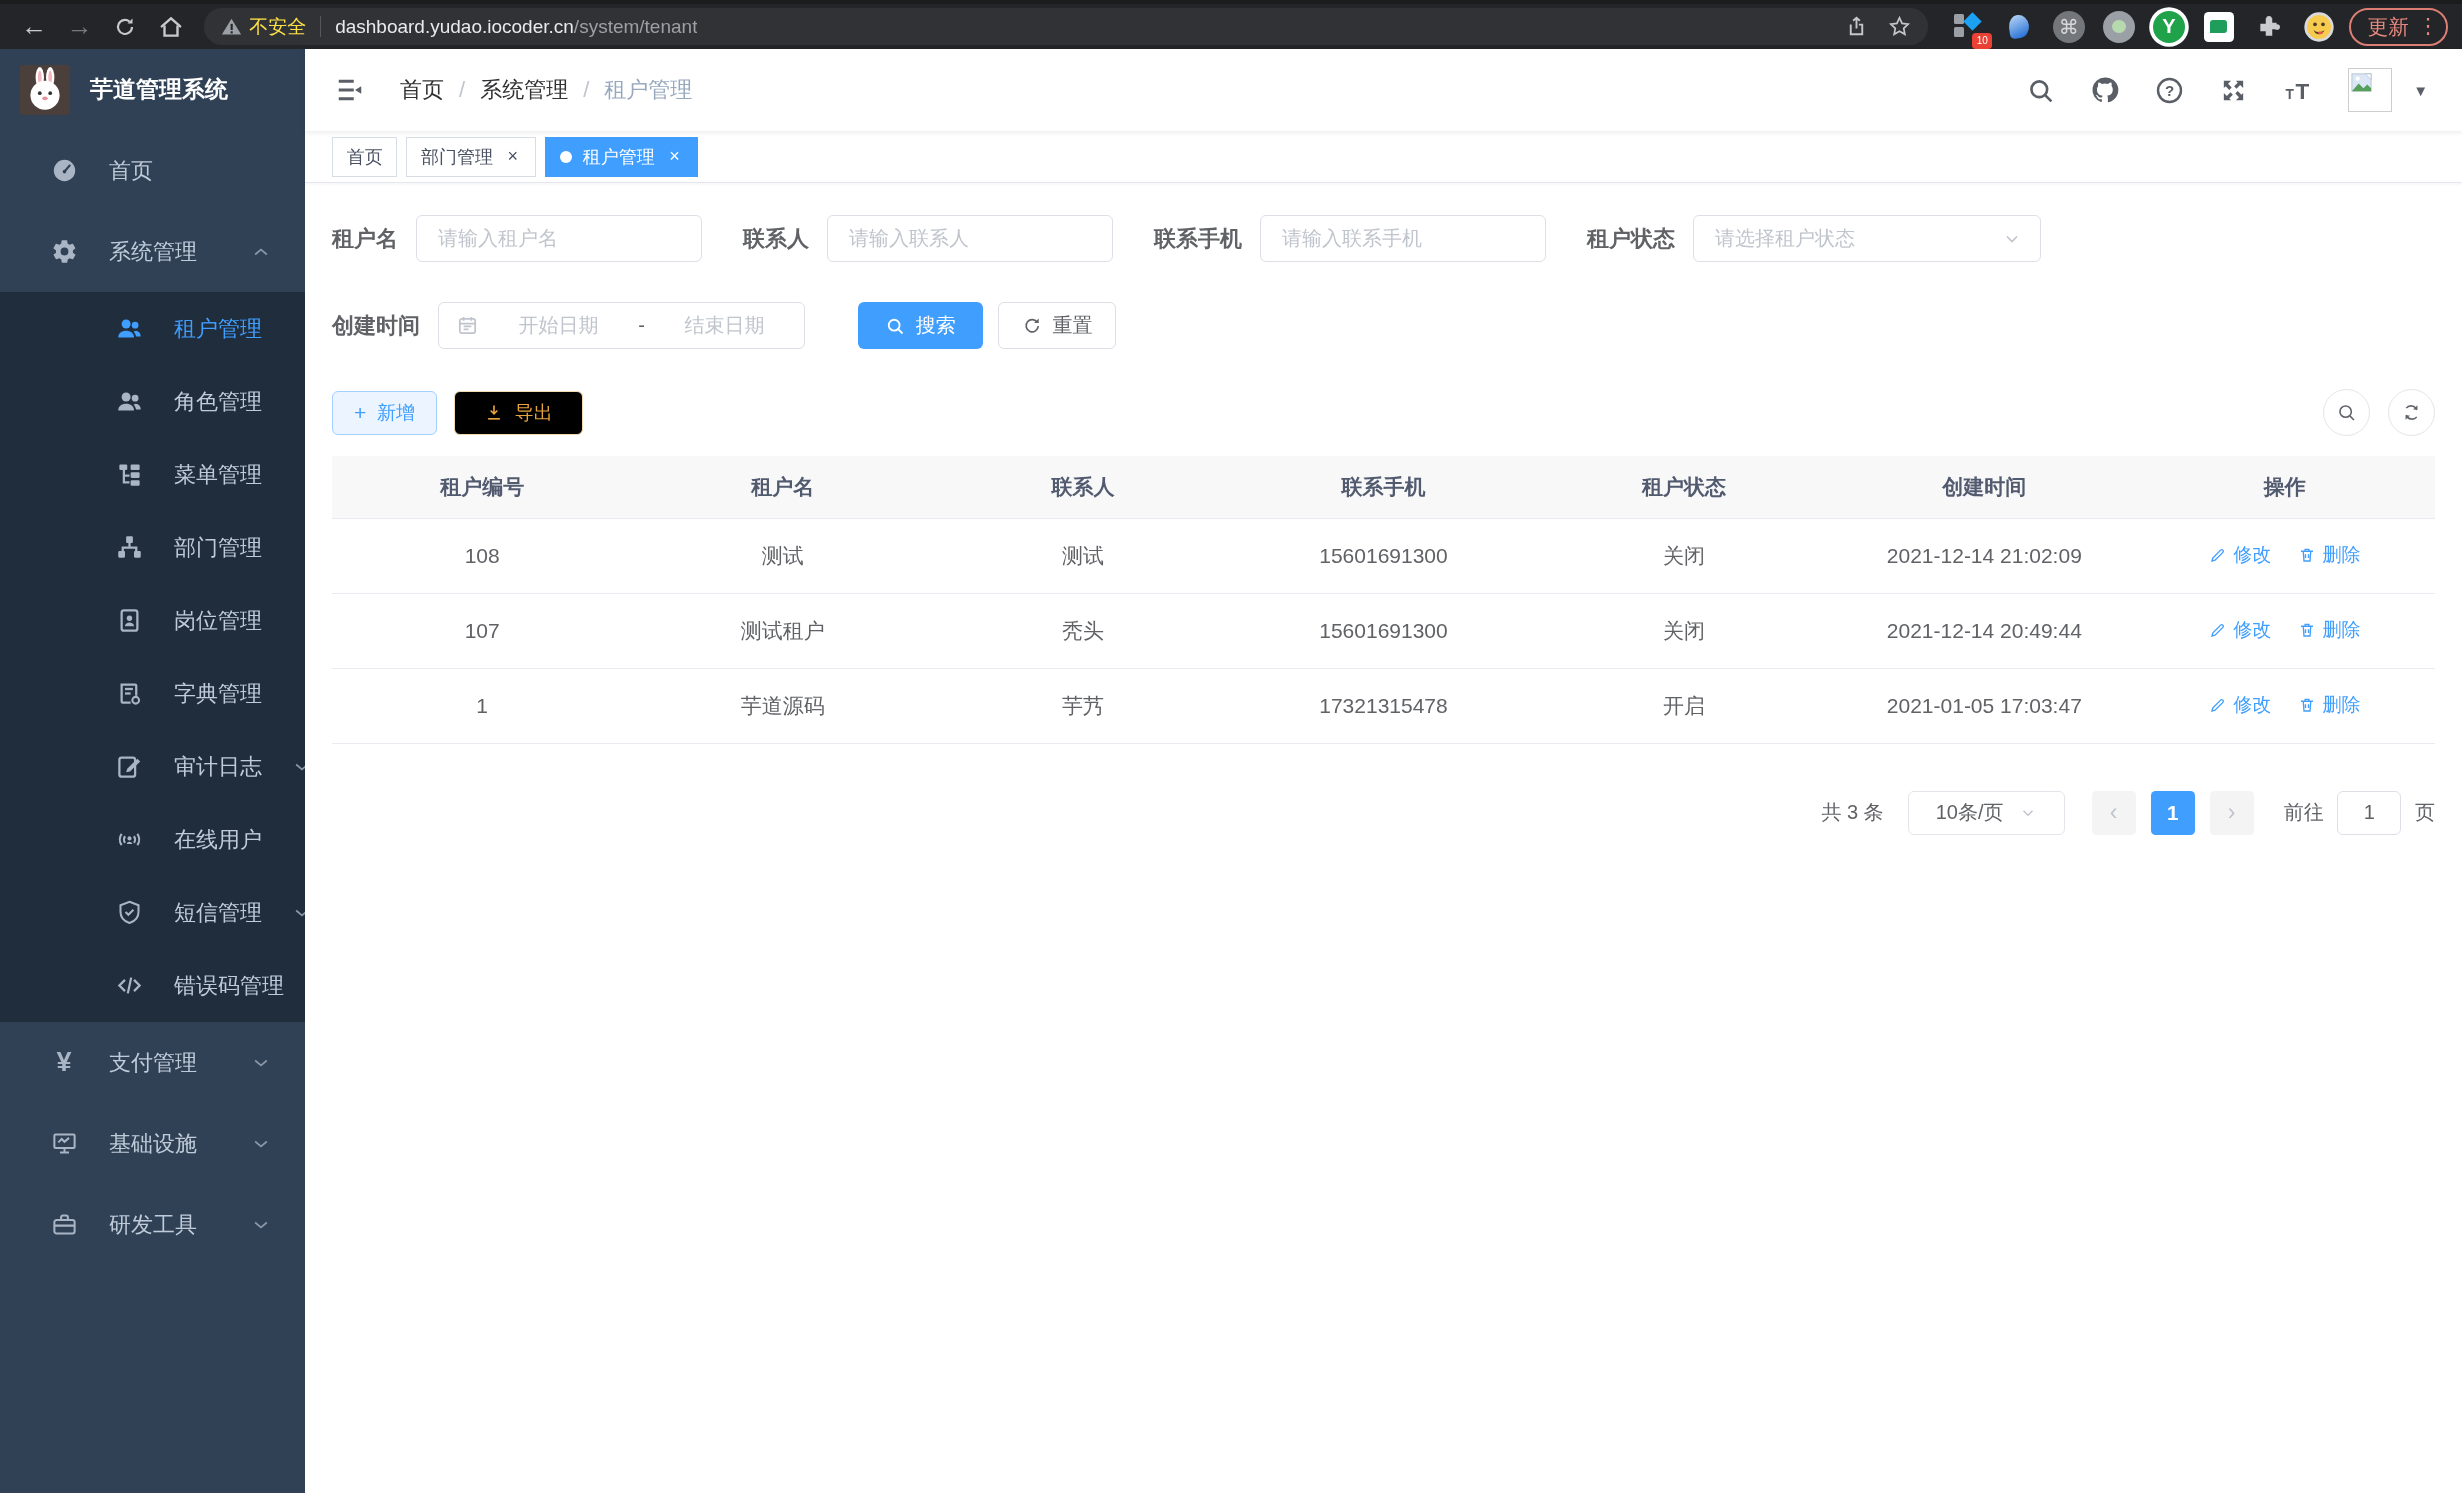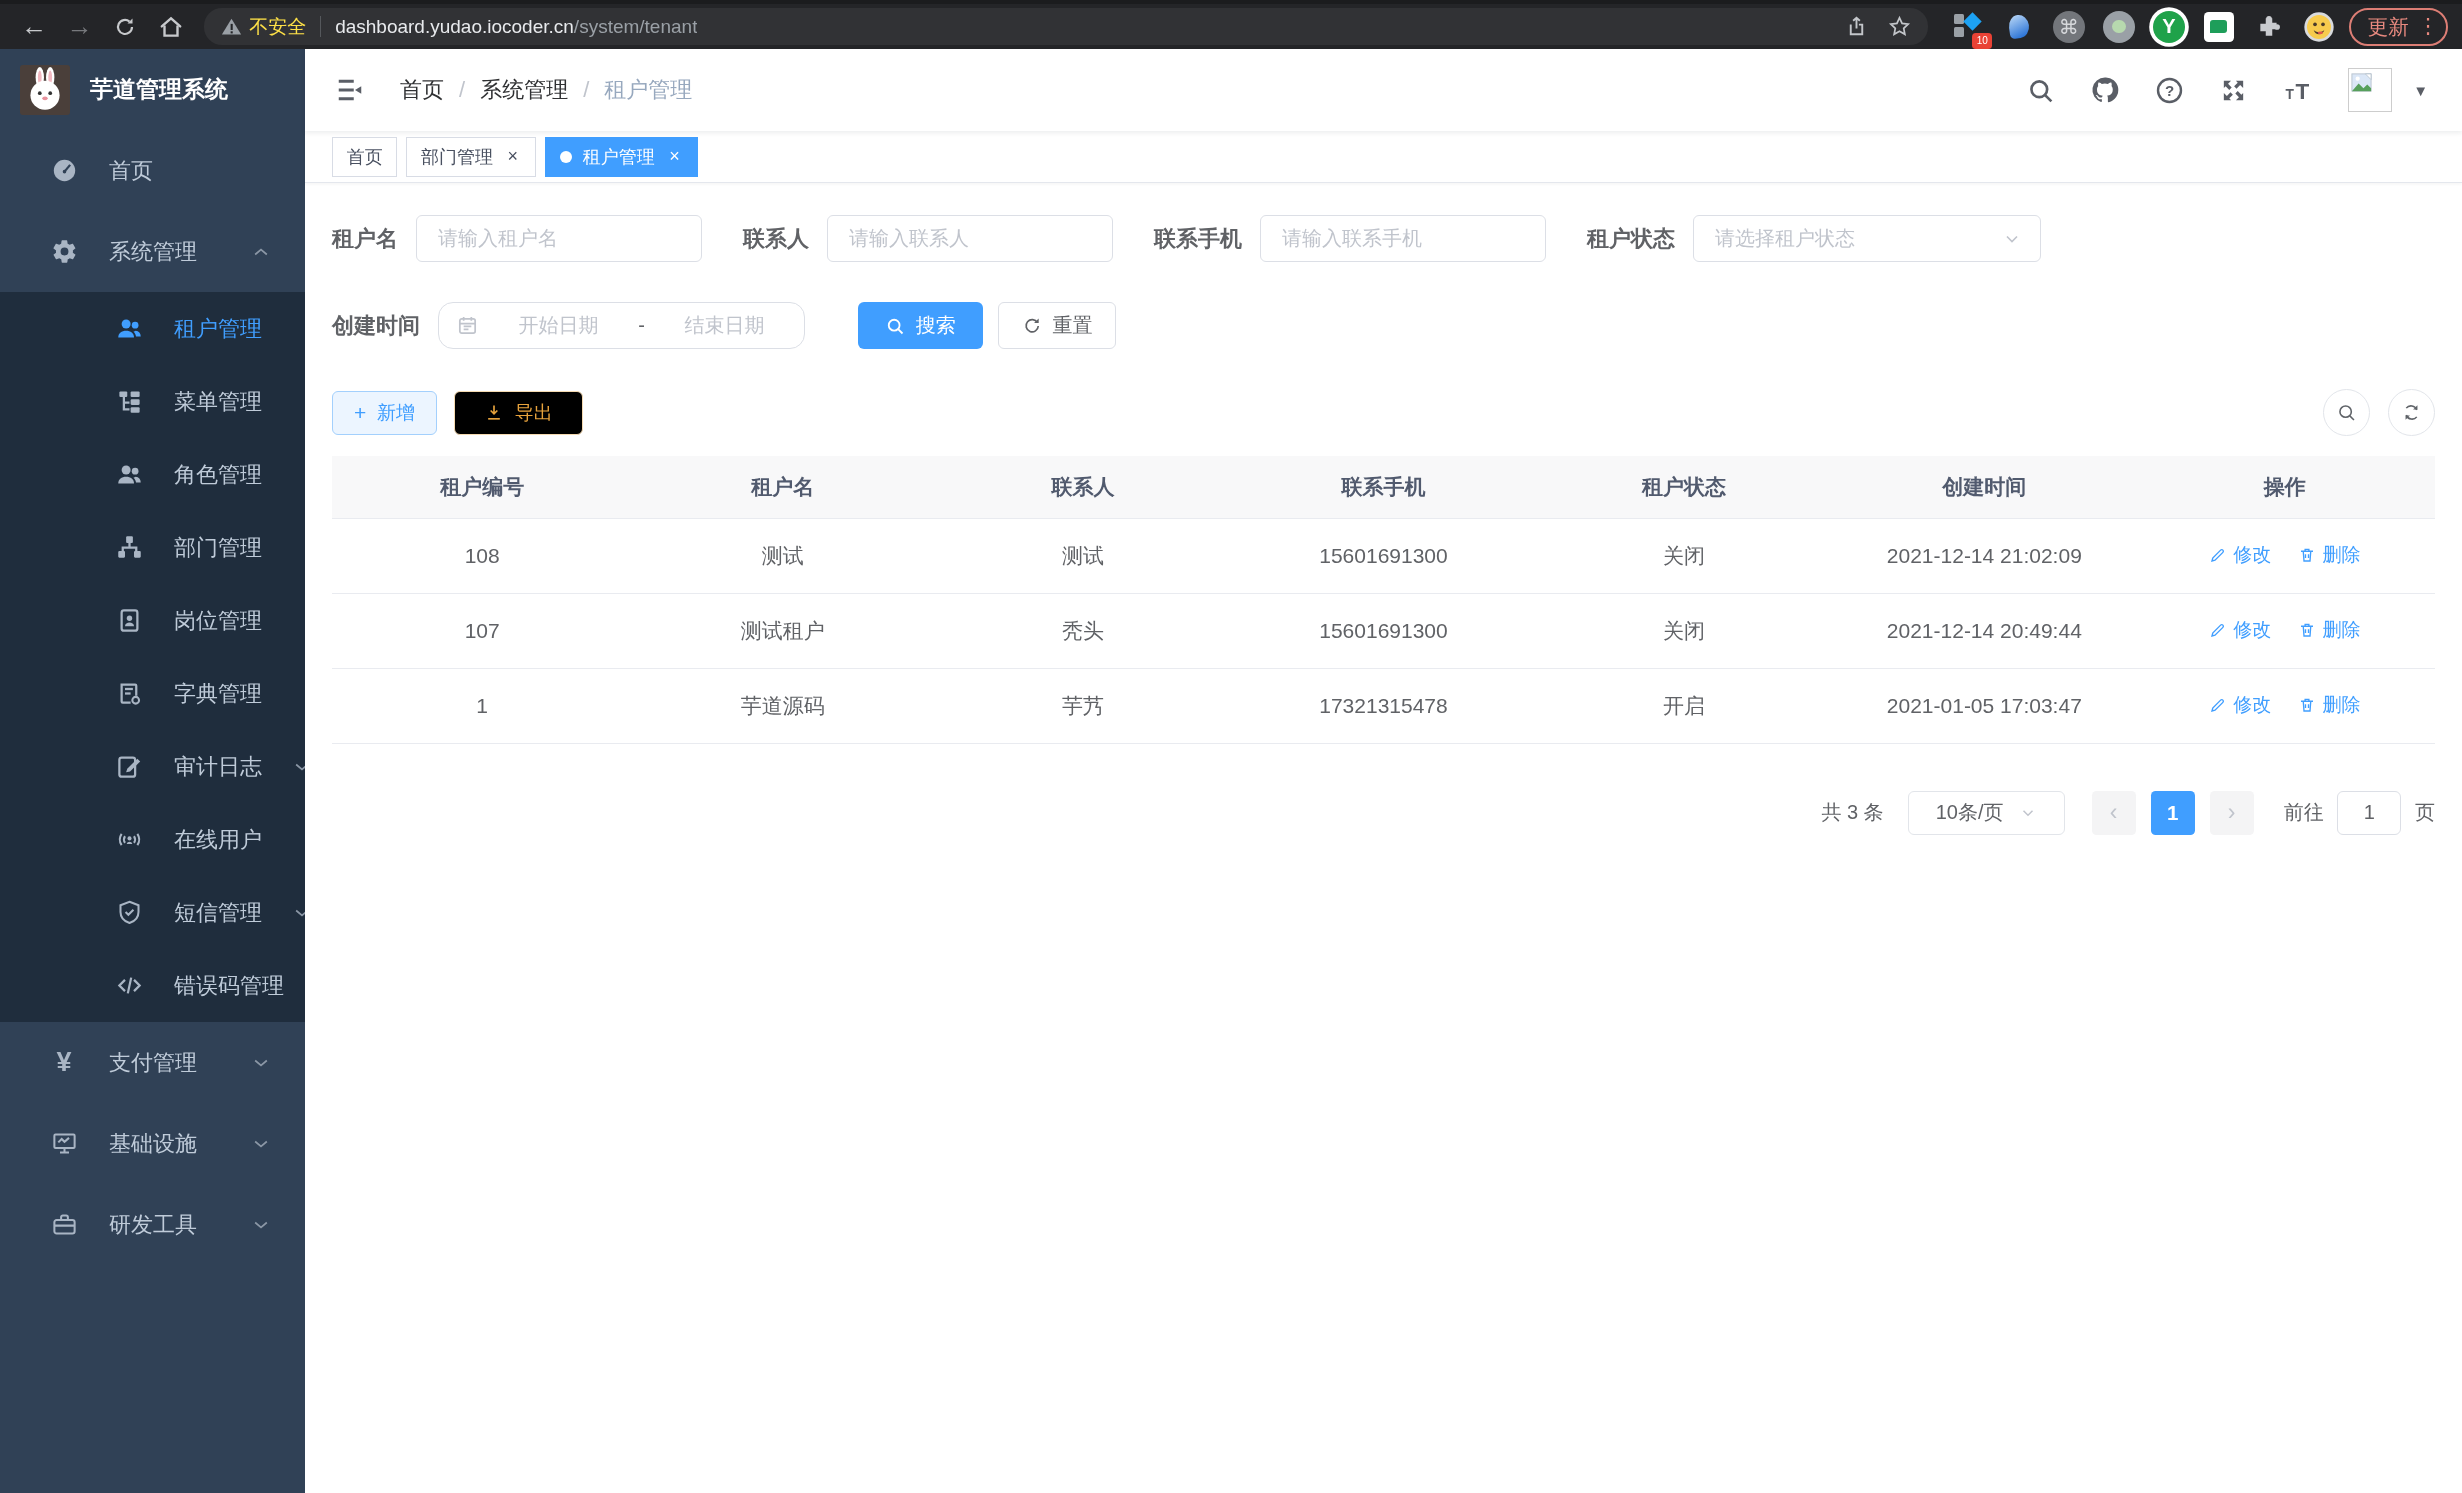--- a/index.html
+++ b/index.html
@@ -76,21 +76,21 @@
   
   .content { flex:1; padding:32px 27px 0 27px; background:#fff; overflow:hidden; }
   .f-row { display:flex; align-items:center; margin-bottom:40px; }
   .field { display:flex; align-items:center; margin-right:41px; }
   .field .f-label { font-size:22px; font-weight:bold; color:#606266; margin-right:18px; white-space:nowrap; }
   .t-input { width:286px; height:47px; border:1.5px solid #dcdfe6; border-radius:6px; padding:0 21px; font-size:20px; color:#606266; outline:none; font-family:inherit; }
   .t-input::placeholder { color:#c0c4cc; }
   .sel { width:348px; height:47px; border:1.5px solid #dcdfe6; border-radius:6px; padding:0 18px 0 21px; display:flex; align-items:center; justify-content:space-between; cursor:pointer; }
   .sel .ph { font-size:20px; color:#c0c4cc; }
   .sel .chev { color:#c0c4cc; display:flex; }
-  .daterange { width:367px; height:47px; border:1.5px solid #dcdfe6; border-radius:15px; display:flex; align-items:center; padding:0 17px; gap:17px; cursor:text; }
+  .daterange { width:367px; height:47px; border:1.5px solid #dcdfe6; border-radius:6px; display:flex; align-items:center; padding:0 17px; gap:17px; cursor:text; }
   .daterange .cal { color:#c0c4cc; display:flex; flex:none; }
   .daterange .ph { font-size:20px; color:#c0c4cc; flex:1; text-align:center; white-space:nowrap; }
   .daterange .sep { font-size:20px; color:#606266; flex:none; }
   .btn { display:inline-flex; align-items:center; justify-content:center; gap:10.7px; border-radius:6px; cursor:pointer; white-space:nowrap; border:1.5px solid transparent; }
   .btn-search { height:47px; padding:0 26px; background:#409eff; color:#fff; font-size:20px; margin-left:12px; }
   .btn-reset { height:47px; padding:0 23px; background:#fff; border-color:#dcdfe6; color:#606266; font-size:20px; margin-left:15px; }
   .tool-row { display:flex; align-items:center; margin-bottom:20px; }
   .btn-add { height:44px; padding:0 21px; background:#ecf5ff; border-color:#a3d0fd; color:#409eff; font-size:19px; }
   .btn-export { height:44px; padding:0 29px; background:#000000; border-color:#f5dab1; color:#e6a23c; font-size:19px; margin-left:17px; }
   .tool-right { margin-left:auto; display:flex; gap:18px; }
@@ -264,39 +264,39 @@
                   <path d="M2 20c0-4 3-6 7-6s7 2 7 6z"></path>
                   <circle cx="17" cy="9" r="3"></circle>
                   <path d="M17.5 14c2.8.3 4.5 2.2 4.5 5h-4.2c-.3-2-1.2-3.3-2.3-4.2z"></path>
                 </svg>
               </span>
             <span class="lbl">租户管理</span>
           </div>
           <div class="m-item">
             <span class="mi">
                 <svg width="27" height="27" viewBox="0 0 24 24" fill="currentColor">
+                  <circle cx="9" cy="8" r="4"></circle>
+                  <path d="M2 20c0-4 3-6 7-6s7 2 7 6z"></path>
+                  <circle cx="17" cy="9" r="3"></circle>
+                  <path d="M17.5 14c2.8.3 4.5 2.2 4.5 5h-4.2c-.3-2-1.2-3.3-2.3-4.2z"></path>
+                </svg>
+              </span>
+            <span class="lbl">角色管理</span>
+          </div>
+          <div class="m-item">
+            <span class="mi">
+                <svg width="27" height="27" viewBox="0 0 24 24" fill="currentColor">
                   <rect x="3" y="3" width="7" height="5" rx="1"></rect>
                   <rect x="13" y="3" width="8" height="5" rx="1"></rect>
                   <rect x="13" y="10" width="8" height="5" rx="1"></rect>
                   <rect x="13" y="17" width="8" height="5" rx="1"></rect>
                   <path d="M6 8v12h6v-2H8v-4h4v-2H8V8z"></path>
                 </svg>
               </span>
             <span class="lbl">菜单管理</span>
-          </div>
-          <div class="m-item">
-            <span class="mi">
-                <svg width="27" height="27" viewBox="0 0 24 24" fill="currentColor">
-                  <circle cx="9" cy="8" r="4"></circle>
-                  <path d="M2 20c0-4 3-6 7-6s7 2 7 6z"></path>
-                  <circle cx="17" cy="9" r="3"></circle>
-                  <path d="M17.5 14c2.8.3 4.5 2.2 4.5 5h-4.2c-.3-2-1.2-3.3-2.3-4.2z"></path>
-                </svg>
-              </span>
-            <span class="lbl">角色管理</span>
           </div>
           <div class="m-item">
             <span class="mi">
                 <svg width="27" height="27" viewBox="0 0 24 24" fill="currentColor">
                   <rect x="9" y="2" width="6" height="6" rx="1"></rect>
                   <rect x="2" y="15" width="6" height="6" rx="1"></rect>
                   <rect x="16" y="15" width="6" height="6" rx="1"></rect>
                   <path d="M11 8h2v3h6v4h-2v-2H7v2H5v-4h6z"></path>
                 </svg>
               </span>

